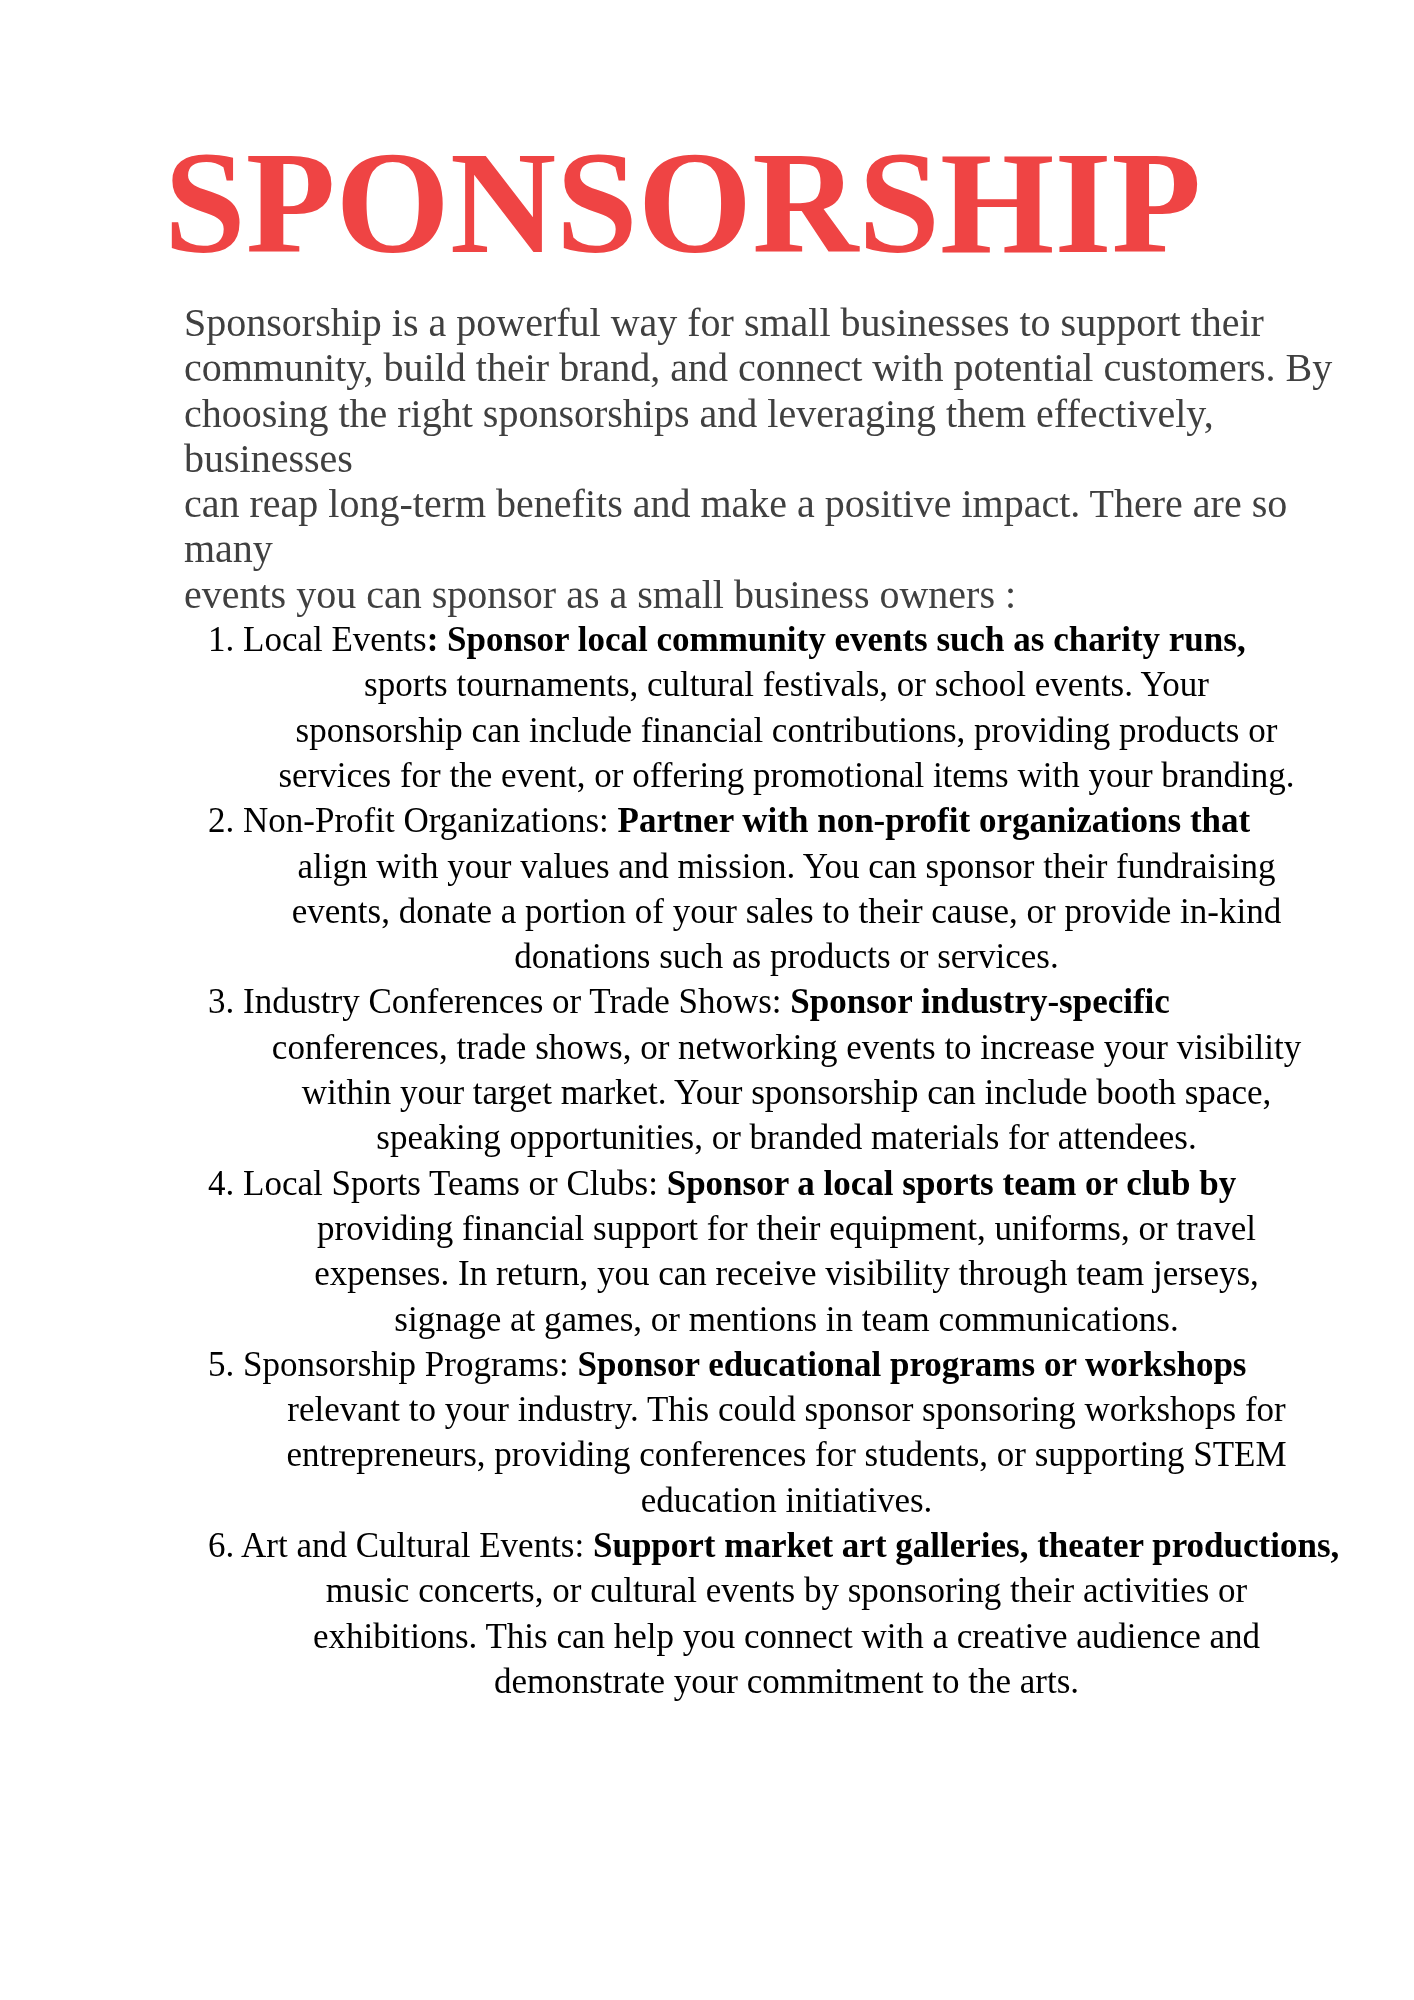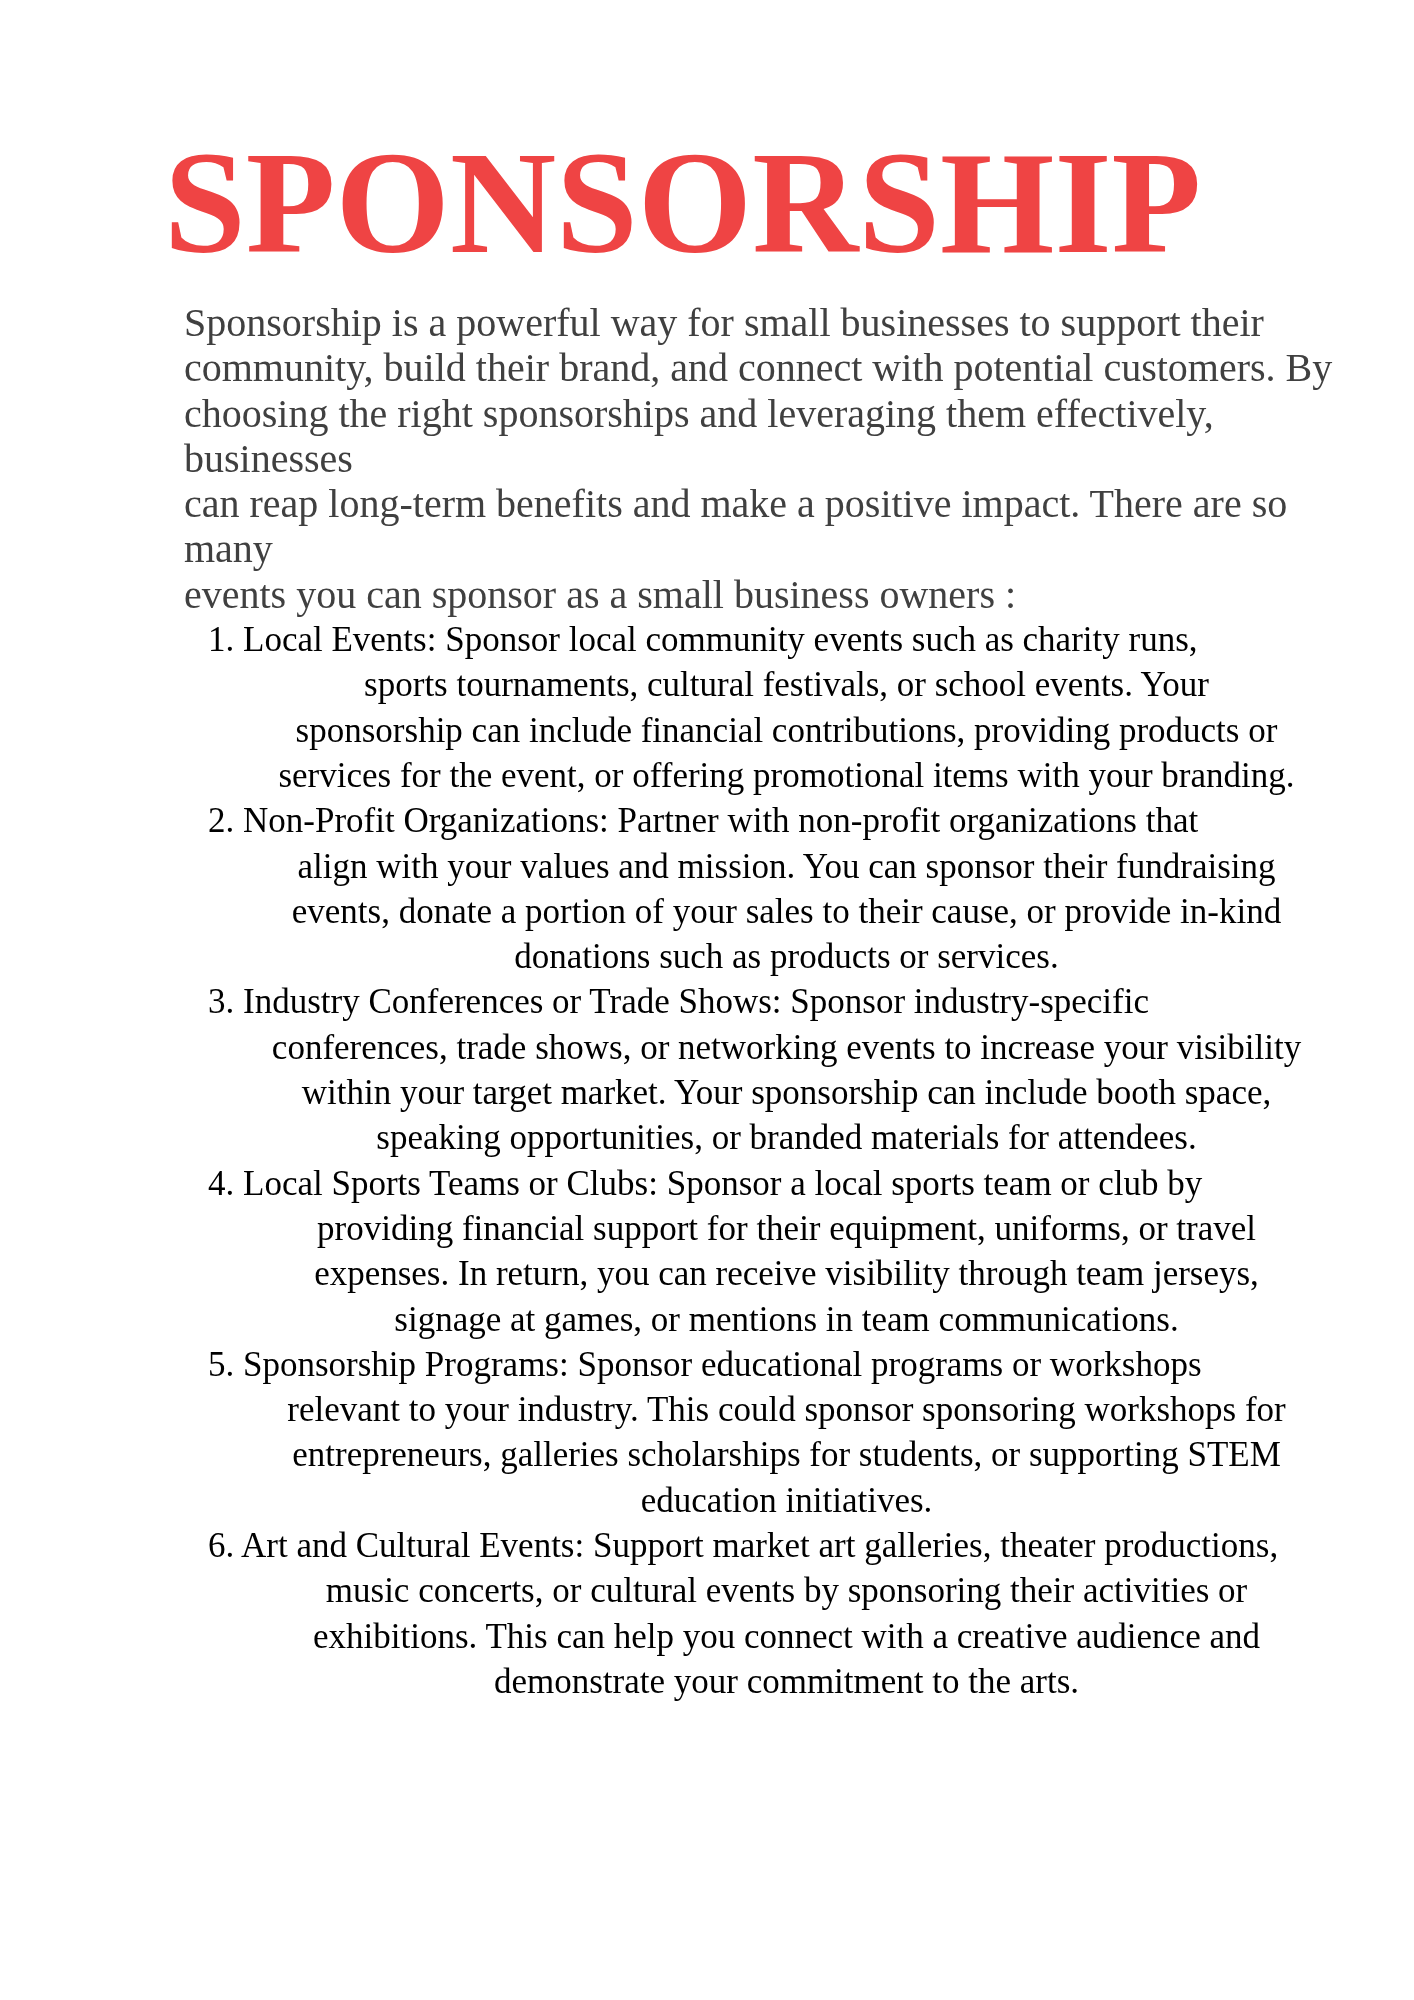--- a/index.html
+++ b/index.html
@@ -56,20 +56,21 @@
     text-align: center;
   }
   .marker {
     font-weight: normal;
   }
   .lead {
     font-weight: normal;
   }
   .first-line {
     white-space: pre-wrap;
+    font-weight: bold;
   }
 </style>
 </head>
 <body>
 
 <div class="page">
   <h1 class="title">SPONSORSHIP</h1>
   <p class="intro">Sponsorship is a powerful way for small businesses to support their
 community, build their brand, and connect with potential customers. By
 choosing the right sponsorships and leveraging them effectively, businesses
@@ -95,21 +96,21 @@
   </li>
 
   <li class="item"><span class="marker">4.</span> <b class="lead">Local Sports Teams or Clubs:</b><span class="first-line"> Sponsor a local sports team or club by</span>
     <div class="cont">providing financial support for their equipment, uniforms, or travel</div>
     <div class="cont">expenses. In return, you can receive visibility through team jerseys,</div>
     <div class="cont">signage at games, or mentions in team communications.</div>
   </li>
 
   <li class="item"><span class="marker">5.</span> <b class="lead">Sponsorship Programs:</b><span class="first-line"> Sponsor educational programs or workshops</span>
     <div class="cont">relevant to your industry. This could sponsor sponsoring workshops for</div>
-    <div class="cont">entrepreneurs, galleries scholarships for students, or supporting STEM</div>
+    <div class="cont">entrepreneurs, providing conferences for students, or supporting STEM</div>
     <div class="cont">education initiatives.</div>
   </li>
 
   <li class="item"><span class="marker">6.</span> <b class="lead">Art and Cultural Events:</b><span class="first-line"> Support market art galleries, theater productions,</span>
     <div class="cont">music concerts, or cultural events by sponsoring their activities or</div>
     <div class="cont">exhibitions. This can help you connect with a creative audience and</div>
     <div class="cont">demonstrate your commitment to the arts.</div>
   </li>
 </ol>
 </div>

